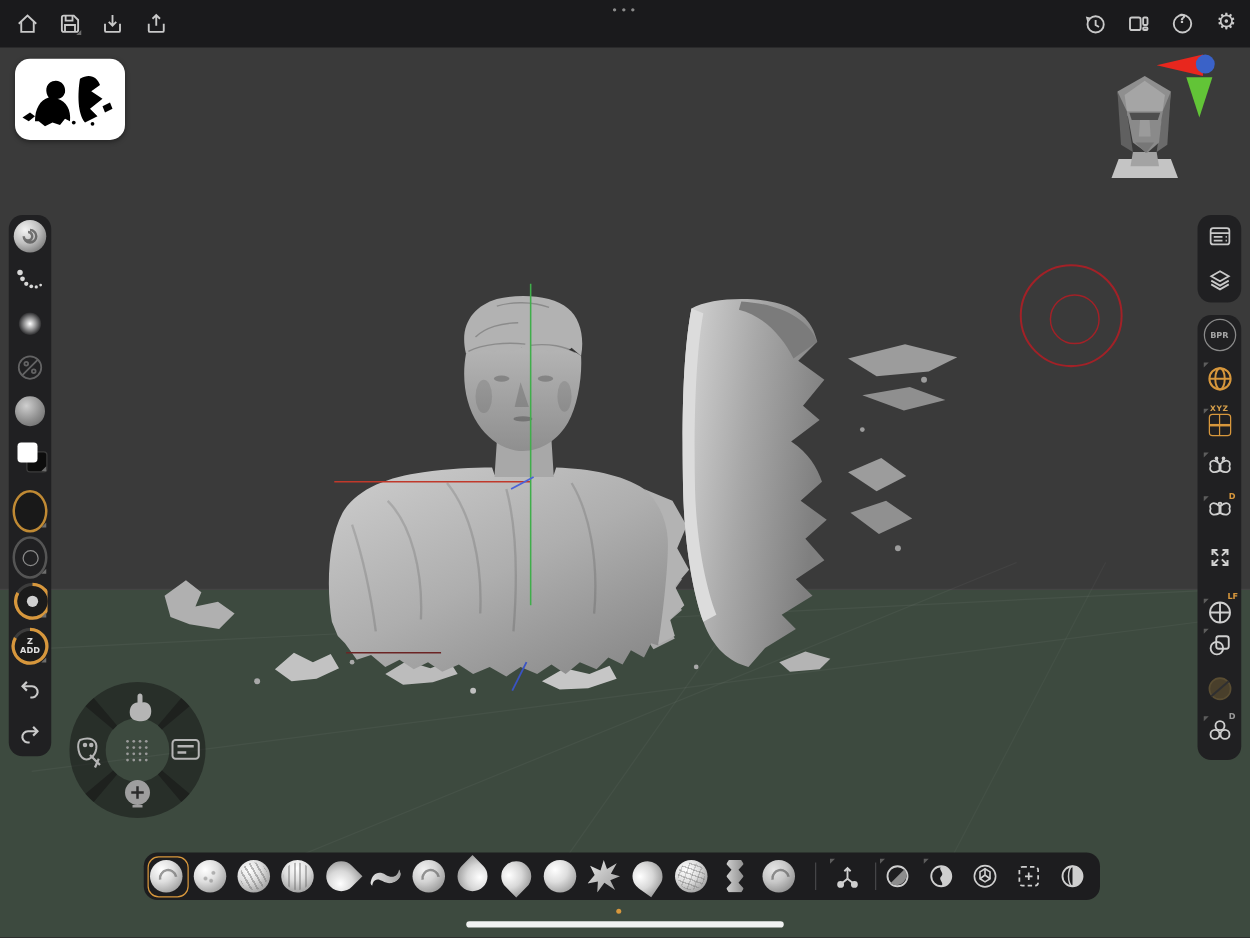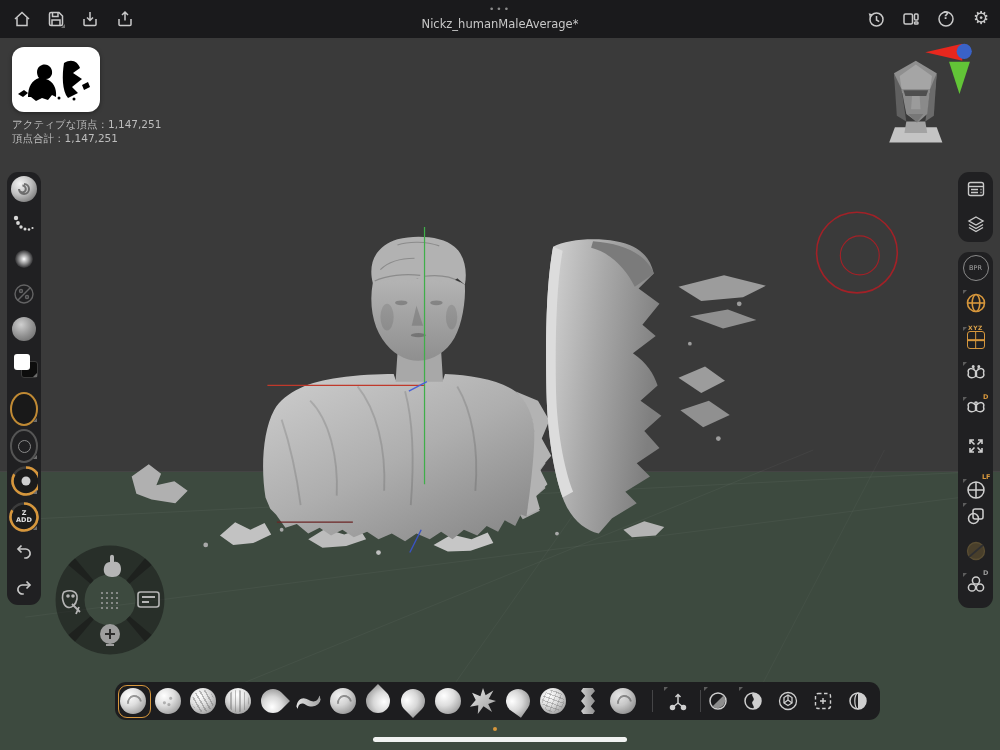--- a/index.html
+++ b/index.html
@@ -43,21 +43,21 @@
         background:radial-gradient(circle,#ffffff 0%,rgba(255,255,255,.55) 35%,rgba(255,255,255,0) 75%);}
   .mat-sphere{width:24px;height:24px;border-radius:50%;
         background:radial-gradient(circle at 38% 32%,#cfcfcf,#8e8e8e 55%,#5f5f5f);}
   .swatch-b{position:absolute;right:-4px;bottom:-4px;width:15px;height:15px;background:#0d0d0d;
         border-radius:3px;border:1px solid #3c3c3c;}
   .swatch-w{position:absolute;left:0;top:0;width:16px;height:16px;background:#fff;border-radius:3px;}
   .ringbtn{position:relative;width:30px;height:30px;border-radius:50%;}
   .zadd{font-size:6.5px;font-weight:bold;color:#e0e0e0;text-align:center;line-height:7px;}
   
   .bpr{width:24px;height:24px;border-radius:50%;border:1.5px solid #8a8a8a;color:#a5a5a5;
-       font-size:6.5px;font-weight:normal;display:flex;align-items:center;justify-content:center;}
+       font-size:6.5px;font-weight:bold;display:flex;align-items:center;justify-content:center;}
   .xyz{position:absolute;top:-7px;left:50%;transform:translateX(-50%);font-size:6px;font-weight:bold;
        color:#d7a04b;letter-spacing:.5px;}
   .gridsq{width:16px;height:16px;border:1.7px solid #d7973c;border-radius:3px;position:relative;}
   .gridsq::before{content:"";position:absolute;left:50%;top:0;bottom:0;width:1.7px;background:#d7973c;transform:translateX(-50%);}
   .gridsq::after{content:"";position:absolute;top:50%;left:0;right:0;height:1.7px;background:#d7973c;transform:translateY(-50%);}
   .dbadge{position:absolute;right:-2px;top:-4px;font-size:6.5px;font-weight:bold;color:#d7973c;}
   .dbadge2{position:absolute;right:-2px;top:-4px;font-size:6.5px;font-weight:bold;color:#9a9a9a;}
   .lf{position:absolute;right:-4px;top:-6px;font-size:6.5px;font-weight:bold;color:#d7973c;}
   
   .sp{width:26px;height:26px;border-radius:50%;position:relative;
@@ -252,21 +252,20 @@
         </svg>
       </span>
     <span class="tb-icon" style="left:115px">
       <svg width="20" height="20" fill="none" stroke="#c9c9c9" stroke-width="1.5">
         <path d="M4,10 V15.5 a1,1 0 0 0 1,1 H15 a1,1 0 0 0 1,-1 V10"></path>
         <path d="M10,11.5 V3 M7,6 L10,3 L13,6"></path>
         </svg>
       </span>
 
     <div class="win-dots">•••</div>
-    <div class="doc-title">Nickz_humanMaleAverage*</div>
 
     <span class="tb-icon" style="left:866px">
       <svg width="20" height="20" fill="none" stroke="#c9c9c9" stroke-width="1.5">
         <circle cx="10.5" cy="10.5" r="6.5"></circle>
           <path d="M10.5,7 V11 L13.2,12.6"></path>
         <path d="M4.4,8 L3.6,5.2 L6.4,5.9" stroke-width="1.3"></path>
         </svg>
       </span>
     <span class="tb-icon" style="left:901px">
       <svg width="20" height="20" fill="none" stroke="#c9c9c9" stroke-width="1.5">
@@ -288,24 +287,20 @@
     <svg width="88" height="65">
       <path fill="#000" d="M16,50 C16,40 20,33 27,31 C24,27 24,20 30,18 C36,16 41,21 40,27
         C39,30 37,32 34,32 C41,34 45,41 44,50 L40,48 L36,53 L30,51 L24,54 L19,50 Z"></path>
       <path fill="#000" d="M6,47 L12,43 L16,46 L11,50 Z"></path>
       <path fill="#000" d="M52,16 C60,11 66,15 68,21 L61,26 L70,32 L60,40 L66,46 L56,51
         C50,44 50,28 52,16 Z"></path>
       <path fill="#000" d="M70,38 L76,35 L78,40 L72,43 Z"></path>
       <circle cx="47" cy="51" r="1.5" fill="#000"></circle>
         <circle cx="62" cy="52" r="1.5" fill="#000"></circle>
     </svg>
-  </div>
-  <div class="stats">
-    <div>アクティブな頂点：1,147,251</div>
-    <div>頂点合計：1,147,251</div>
   </div>
 
   <div class="panel lpanel">
     <div class="slot" style="top:17px">
       <div class="sphere-tool">
           <svg width="26" height="26" style="position:absolute;left:0;top:0">
         <path d="M13,8 a5,5 0 1 1 -5,5 a3.4,3.4 0 1 0 3.4,-3.4" fill="none" stroke="rgba(70,70,70,.7)" stroke-width="2"></path>
           </svg>
         </div>
       </div>

